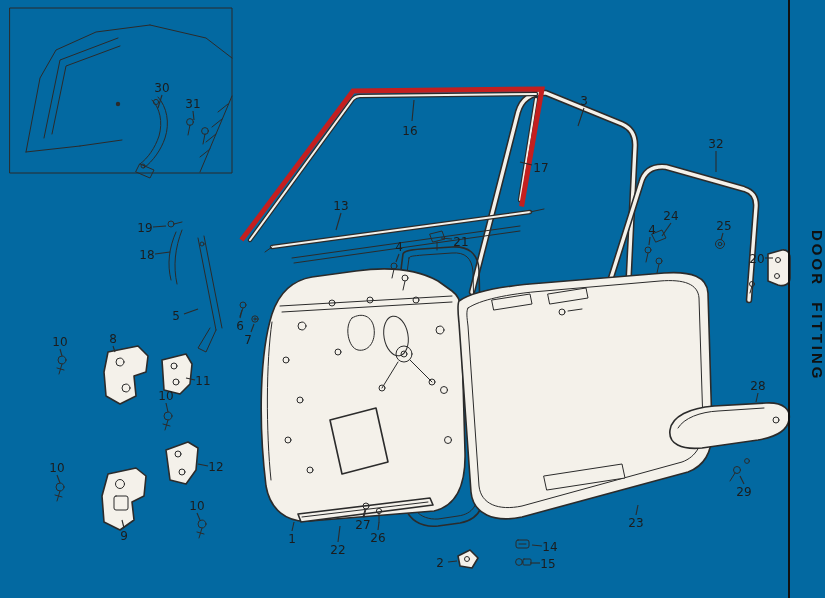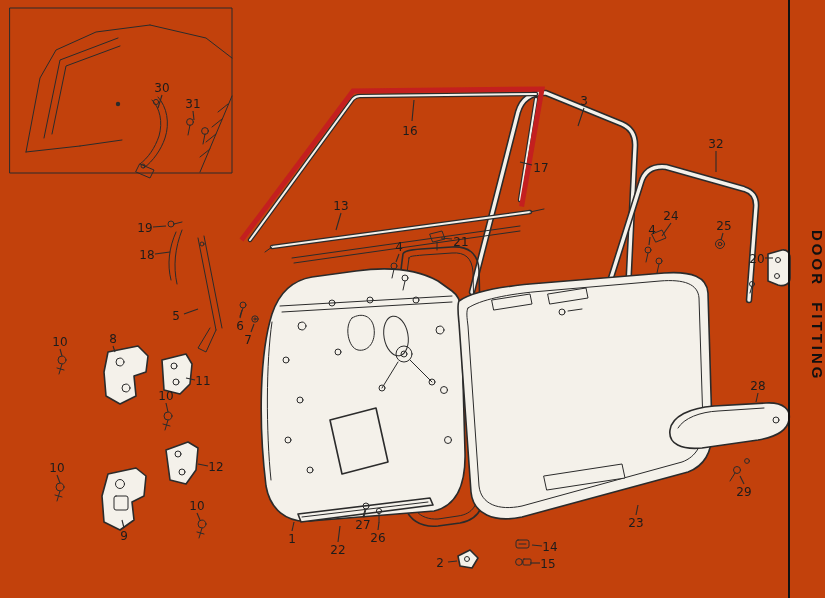--- a/index.html
+++ b/index.html
@@ -1,16 +1,16 @@
 <!DOCTYPE html>
 <html><head>
 <meta charset="utf-8">
 <style>
   html,body{margin:0;padding:0;background:#ddd;}
-  .page{position:relative;width:825px;height:598px;background:#c2410c;overflow:hidden;
+  .page{position:relative;width:825px;height:598px;background:#0369a1;overflow:hidden;
         font-family:"DejaVu Sans",sans-serif;}
   svg{position:absolute;left:0;top:0;}
   .ln{fill:none;stroke:#2b2b2b;stroke-width:1.6;stroke-linecap:round;stroke-linejoin:round;}
   .tn{fill:none;stroke:#2b2b2b;stroke-width:1;stroke-linecap:round;stroke-linejoin:round;}
   .bgfill{fill:#f4f1ea;}
   .frameO{fill:none;stroke:#2b2b2b;stroke-width:6.5;stroke-linecap:round;stroke-linejoin:round;}
   .frameI{fill:none;stroke:#f4f1ea;stroke-width:3.4;stroke-linecap:round;stroke-linejoin:round;}
   .stripO{fill:none;stroke:#2b2b2b;stroke-width:4.4;stroke-linecap:round;}
   .stripI{fill:none;stroke:#f4f1ea;stroke-width:2;stroke-linecap:round;}
   .callout{font:12px "DejaVu Sans",sans-serif;fill:#1c1c1c;}

